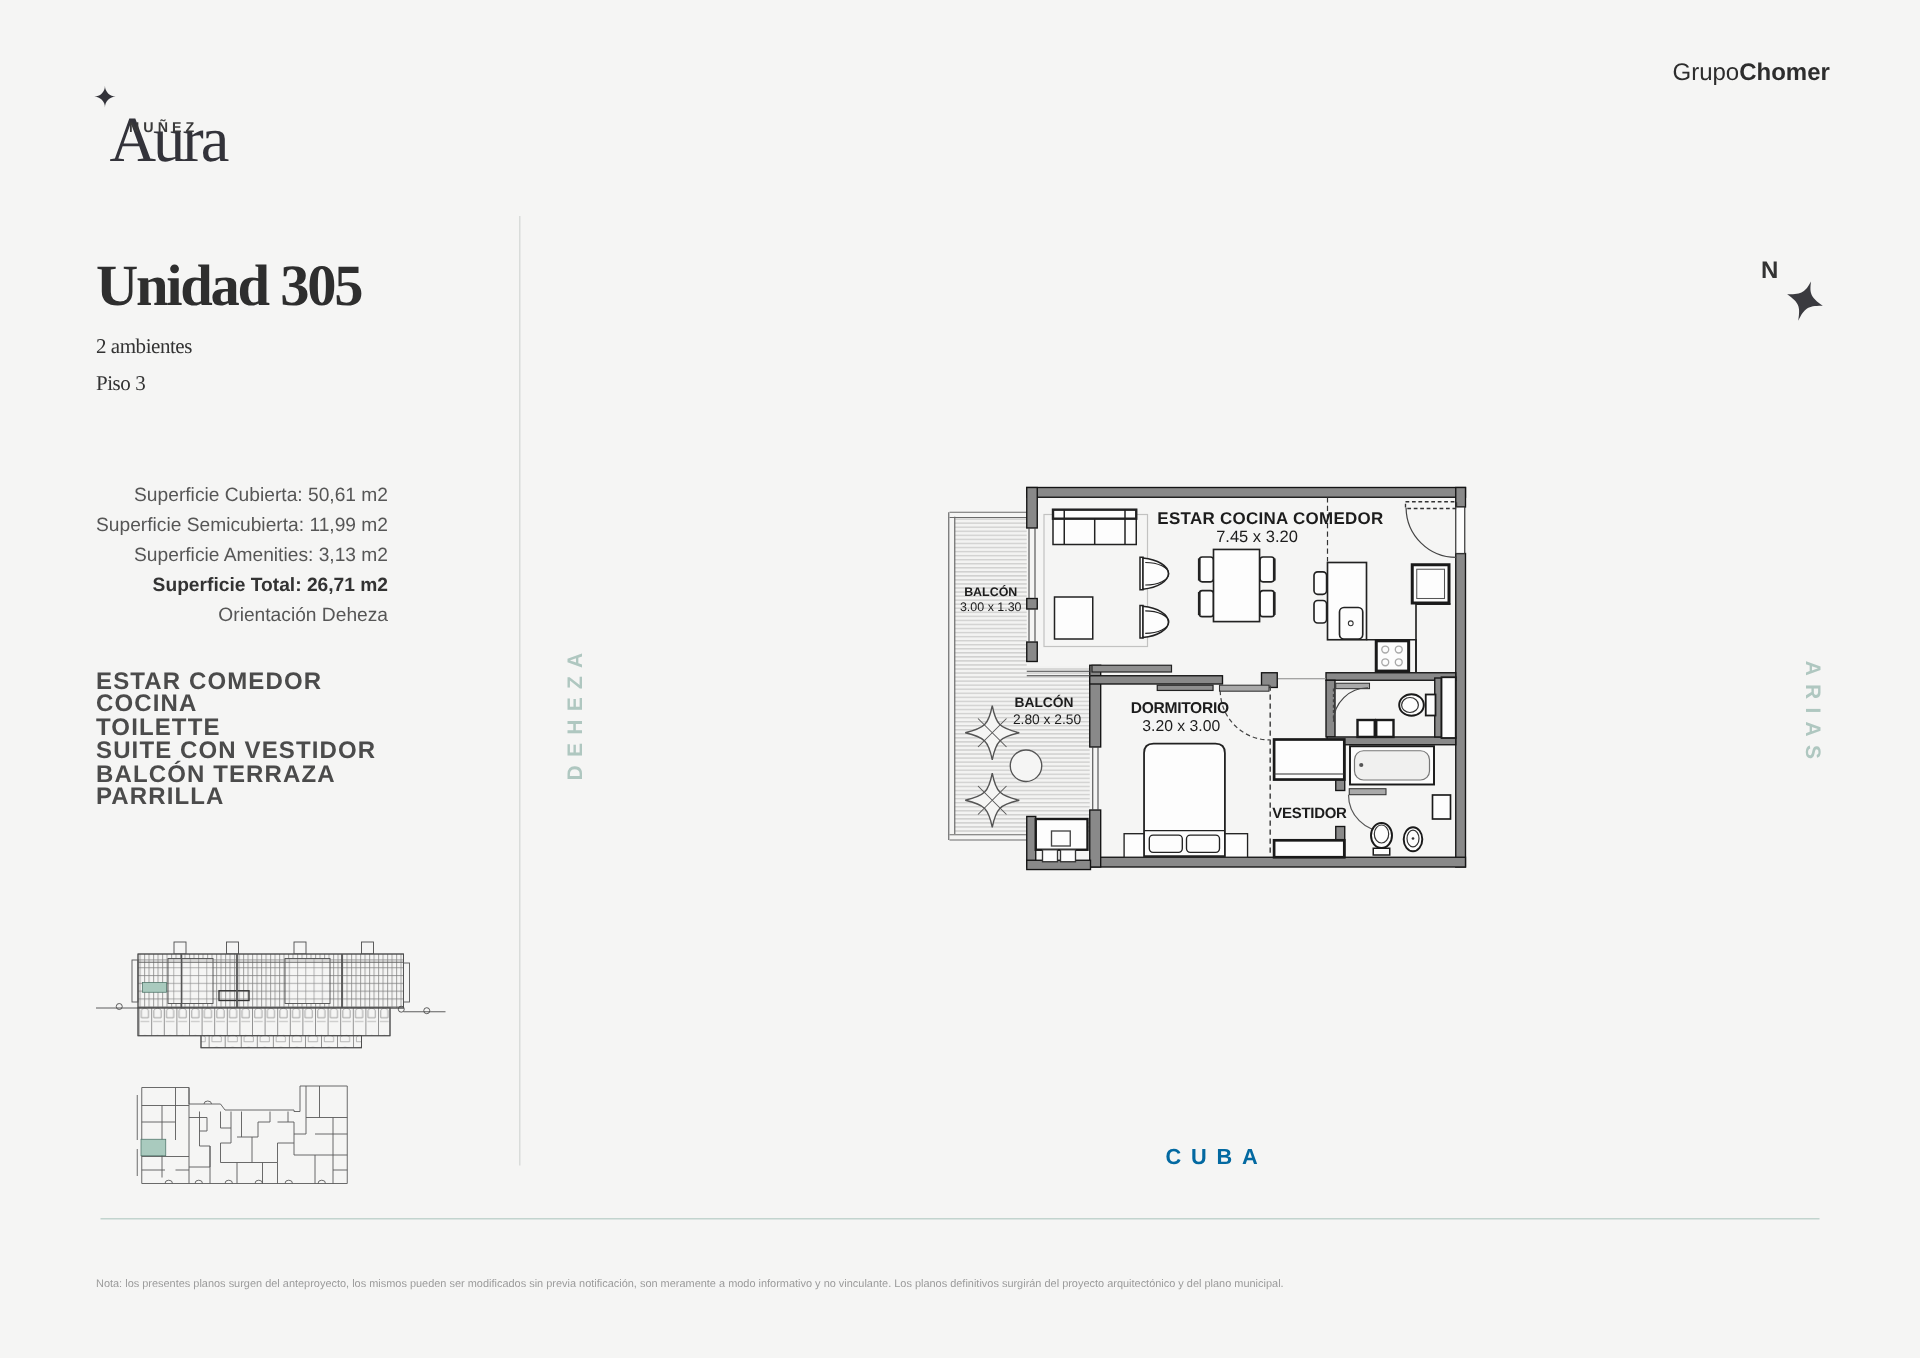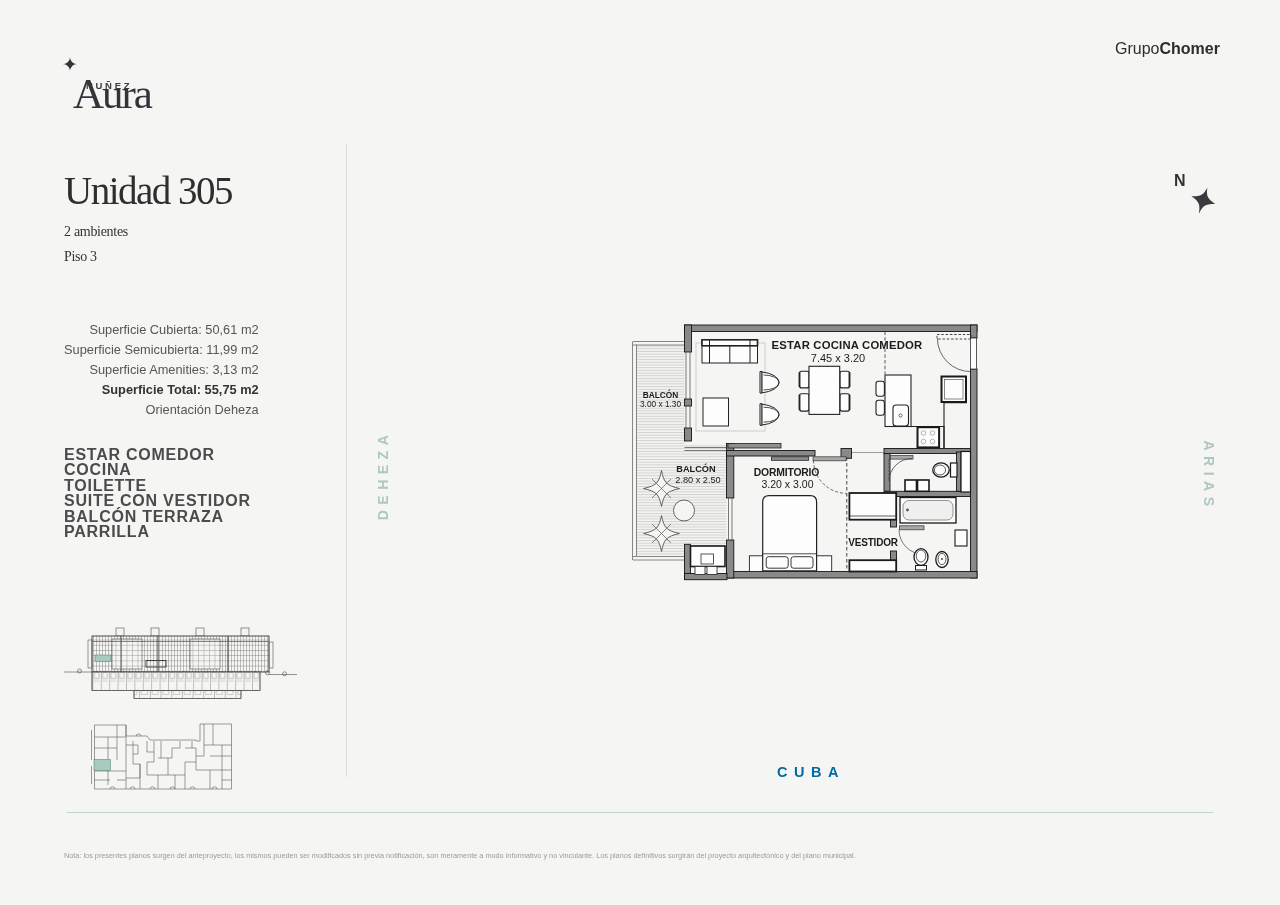--- a/index.html
+++ b/index.html
@@ -7,28 +7,28 @@
   .serif{font-family:"Liberation Serif",serif}
 </style></head>
 <body>
 
 <div class="abs serif" style="left:62px;top:53px;font-size:19px;color:#33333a;">✦</div>
 <div class="abs serif" style="left:73px;top:29px;font-size:43px;color:#33333a;letter-spacing:-2px;margin-top:40px;">Aura</div>
 <div class="abs" style="left:86px;top:80px;font-size:9.5px;letter-spacing:2.7px;color:#3a3a3a;font-weight:bold;">NUÑEZ</div>
 
 <div class="abs" style="left:1115px;top:40px;font-size:16px;color:#2d2d2d;">Grupo<b>Chomer</b></div>
 
-<div class="abs serif" style="left:64px;top:167.5px;font-size:39px;color:#2e2e2e;letter-spacing:-1.5px;">Unidad 305</div>
+<div class="abs serif" style="left:64px;top:167.5px;font-size:39px;color:#2e2e2e;letter-spacing:-1.5px;font-weight:bold;">Unidad 305</div>
 <div class="abs serif" style="left:64px;top:219px;font-size:14px;color:#333;line-height:25px;letter-spacing:-0.3px;">2 ambientes<br>Piso 3</div>
 
 <div class="abs" style="left:64px;top:319.5px;font-size:12.8px;color:#565656;line-height:20px;text-align:right;">
 Superficie Cubierta: 50,61 m2<br>
 Superficie Semicubierta: 11,99 m2<br>
 Superficie Amenities: 3,13 m2<br>
-<b style="color:#333;">Superficie Total: 55,75 m2</b><br>
+<b style="color:#333;">Superficie Total: 26,71 m2</b><br>
 Orientación Deheza
 </div>
 
 <div class="abs" style="left:64px;top:447px;font-size:16px;color:#4b4b4b;letter-spacing:0.75px;line-height:15.4px;font-weight:bold;">
 ESTAR COMEDOR<br>COCINA<br>TOILETTE<br>SUITE CON VESTIDOR<br>BALCÓN TERRAZA<br>PARRILLA
 </div>
 
 <div class="abs" style="left:346px;top:144px;width:1px;height:633px;background:#d9dcda;"></div>
 
 <div class="abs" style="left:383px;top:475px;transform:translate(-50%,-50%) rotate(-90deg);font-size:14px;letter-spacing:5.5px;color:#afc7c0;font-weight:bold;">DEHEZA</div>

